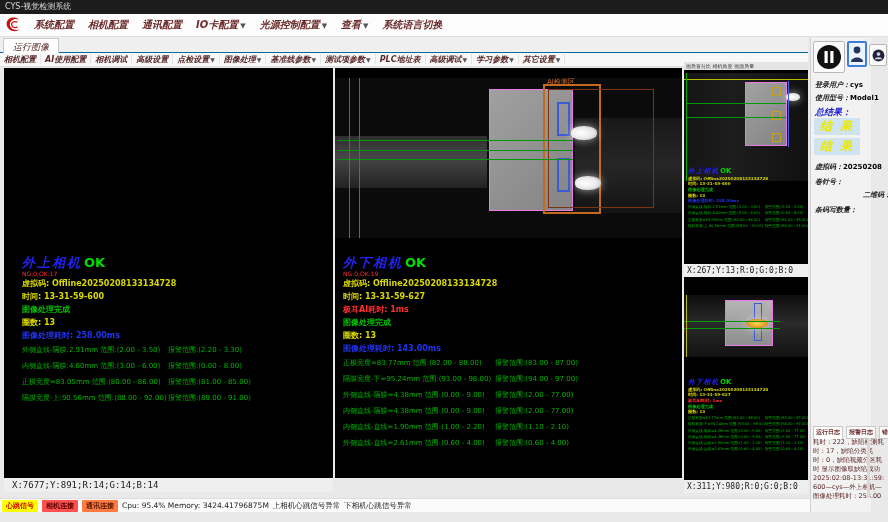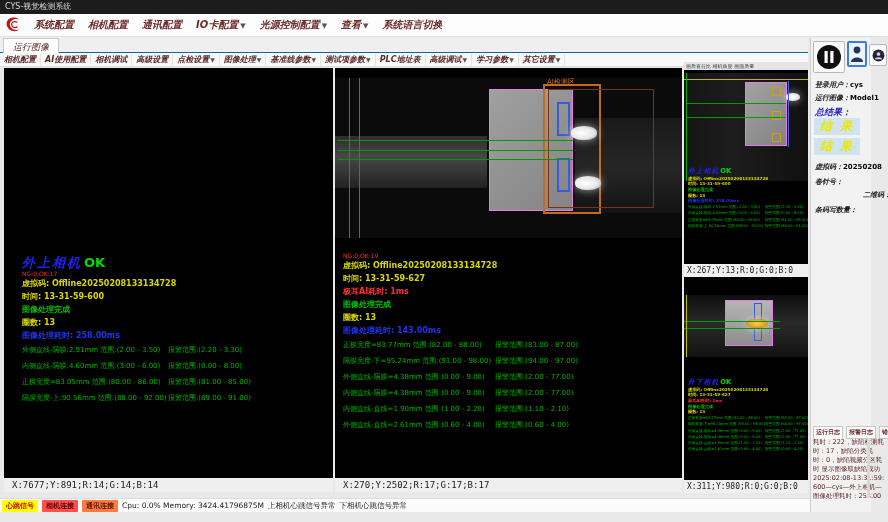--- a/index.html
+++ b/index.html
@@ -225,20 +225,21 @@
       <div class="blue-rect" style="left:222px; top:80px;"></div>
       <div class="tab-blob" style="left:236px; top:48px; width:26px; height:14px;"></div>
       <div class="tab-blob" style="left:240px; top:98px; width:26px; height:14px;"></div>
       <div class="gl" style="left:2px; top:62px; width:236px;"></div>
       <div class="gl" style="left:2px; top:72px; width:236px;"></div>
       <div class="gl" style="left:2px; top:81px; width:236px;"></div>
       <div class="gv" style="left:14px; top:0; height:160px;"></div>
       <div class="gv" style="left:24px; top:0; height:160px;"></div>
     </div>
     <div class="overlay ov-mid">
+      <div class="cam-title pad-m"><span>外下相机</span><span class="ok">OK</span></div>
       <div class="counter pad-m">NG:0;OK:19</div>
       <div class="ov-line yel pad-m">虚拟码: Offline20250208133134728</div>
       <div class="ov-line yel pad-m">时间: 13-31-59-627</div>
       <div class="ov-line red pad-m">极耳AI耗时: 1ms</div>
       <div class="ov-line grn pad-m">图像处理完成</div>
       <div class="ov-line yel pad-m">圈数: 13</div>
       <div class="ov-line blu pad-m">图像处理耗时: 143.00ms</div>
       <div class="meas-row">
           <span class="val">正极宽度=83.77mm 范围:(82.00 - 88.00)</span>
           <span class="alarm">报警范围:(83.00 - 87.00)</span>
@@ -258,21 +259,20 @@
       <div class="meas-row">
           <span class="val">内侧直线-直线=1.90mm 范围:(1.00 - 2.20)</span>
           <span class="alarm">报警范围:(1.10 - 2.10)</span>
         </div>
       <div class="meas-row">
           <span class="val">外侧直线-直线=2.61mm 范围:(0.60 - 4.00)</span>
           <span class="alarm">报警范围:(0.60 - 4.00)</span>
         </div>
     </div>
   </div>
-  <div class="coordstrip strip-middle">X:270;Y:2502;R:17;G:17;B:17</div>
 
   <div class="smallcol">
     <div class="smallcol-header">画质百分比 相机角度 画面质量</div>
 
     <div class="sview sview1">
       <div class="mini-img">
         <div style="position:absolute; inset:0; background:linear-gradient(90deg,#151515,#1d1d1d 40%,#101010);"></div>
         <div class="gl" style="left:0; top:6px; width:124px; background:#b9b900;"></div>
         <div class="mini-cell" style="left:62px; top:10px; width:40px; height:62px;"></div>
         <div class="mini-orange" style="left:88px; top:14px; width:9px; height:9px;"></div>
@@ -376,21 +376,21 @@
         <svg width="13" height="13" viewBox="0 0 14 14">
             <circle cx="7" cy="7" r="6.4" fill="#23233a"></circle>
             <circle cx="7" cy="5.4" r="2" fill="#cfd6e8"></circle>
             <path d="M3 11 C3 8 11 8 11 11 Z" fill="#cfd6e8"></path>
           </svg>
       </button>
 
     </div>
 
     <div class="ctl-label" style="left:4px; top:42px;"><span>登录用户：</span><span class="ctl-value">cys</span></div>
-    <div class="ctl-label" style="left:4px; top:55px;"><span>运行图像：</span><span class="ctl-value" style="font-weight:bold;">Model1</span></div>
+    <div class="ctl-label" style="left:4px; top:55px;"><span>使用型号：</span><span class="ctl-value" style="font-weight:bold;">Model1</span></div>
     <div class="ctl-label total-label" style="left:4px; top:68px;">总结果：</div>
     <div class="result-box" style="top:80px;">结 果</div>
     <div class="result-box" style="top:100px;">结 果</div>
     <div class="ctl-label" style="left:4px; top:124px;"><span>虚拟码：</span><span class="ctl-value" style="font-weight:bold;">20250208</span></div>
     <div class="ctl-label" style="left:4px; top:139px;">卷针号：</div>
     <div class="ctl-label" style="left:4px; top:152px;margin-left:48px;">二维码：</div>
     <div class="ctl-label" style="left:4px; top:167px;">条码写数量：</div>
 
     <div class="log-tabs">
       <span class="log-tab sel">运行日志</span>
@@ -398,18 +398,18 @@
       <span class="log-tab">错误日志</span>
     </div>
     <div class="log-text">耗时：222，缺陷检测耗时：17，缺陷分类耗时：0，缺陷视频分区耗时 显示图像取缺陷成功 2025:02:08-13:31:59:600—cys—外上相机—图像处理耗时：258.00ms</div>
     <div class="ctl-scroll"></div>
   </div>
 
   <div class="statusbar">
     <span class="badge badge-hb">心跳信号</span>
     <span class="badge badge-cam">相机连接</span>
     <span class="badge badge-comm">通讯连接</span>
-    <span class="sb-text">Cpu: 0.0% Memory: 3424.41796875M</span>
+    <span class="sb-text">Cpu: 95.4% Memory: 3424.41796875M</span>
     <span class="sb-text">上相机心跳信号异常</span>
     <span class="sb-text">下相机心跳信号异常</span>
   </div>
 
 </div>
 
 </body></html>

